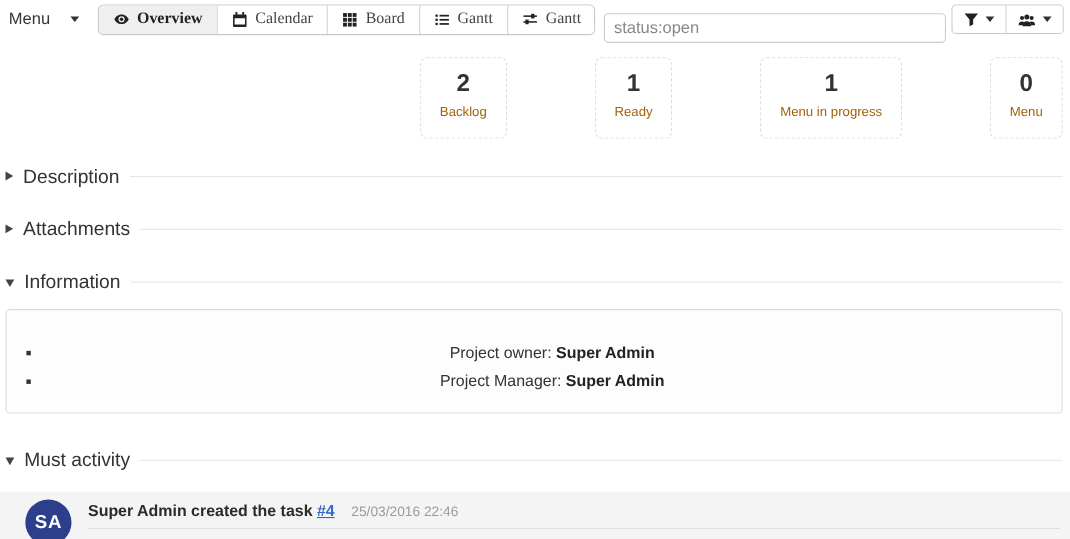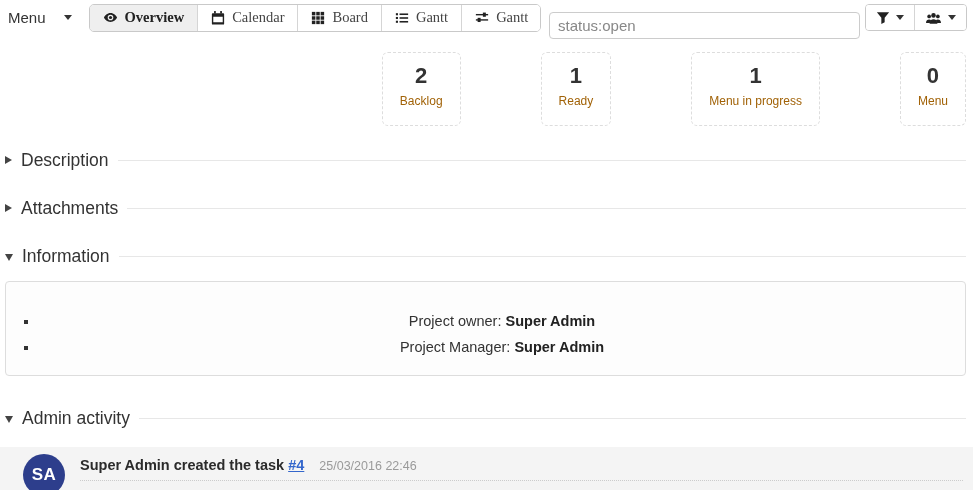--- a/index.html
+++ b/index.html
@@ -216,21 +216,21 @@
 
 <div class="info-panel">
   <ul>
     <li><span>Project owner: </span><b>Super Admin</b></li>
     <li><span>Project Manager: </span><b>Super Admin</b></li>
   </ul>
 </div>
 
 <div class="section-header sh-act">
   <span class="tri-down"></span>
-  <span>Admin activity</span>
+  <span>Must activity</span>
   <span class="header-line"></span>
 </div>
 
 <div class="activity-band">
   <div class="avatar">SA</div>
   <div class="activity-content">
     <div class="activity-title-row">
       <span class="activity-title">Super Admin created the task </span><a class="task-link" href="#">#4</a>
       <span class="timestamp">25/03/2016 22:46</span>
     </div>

